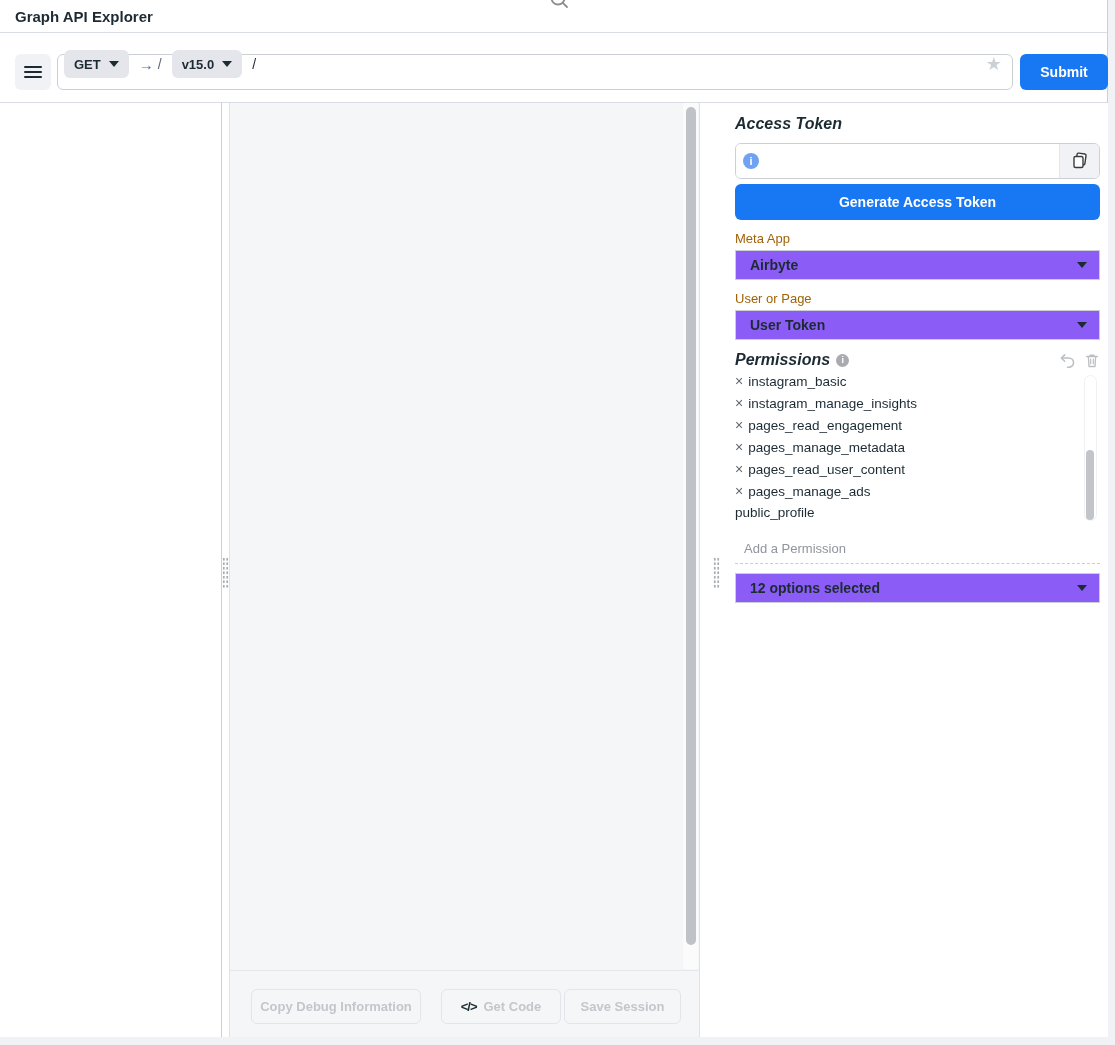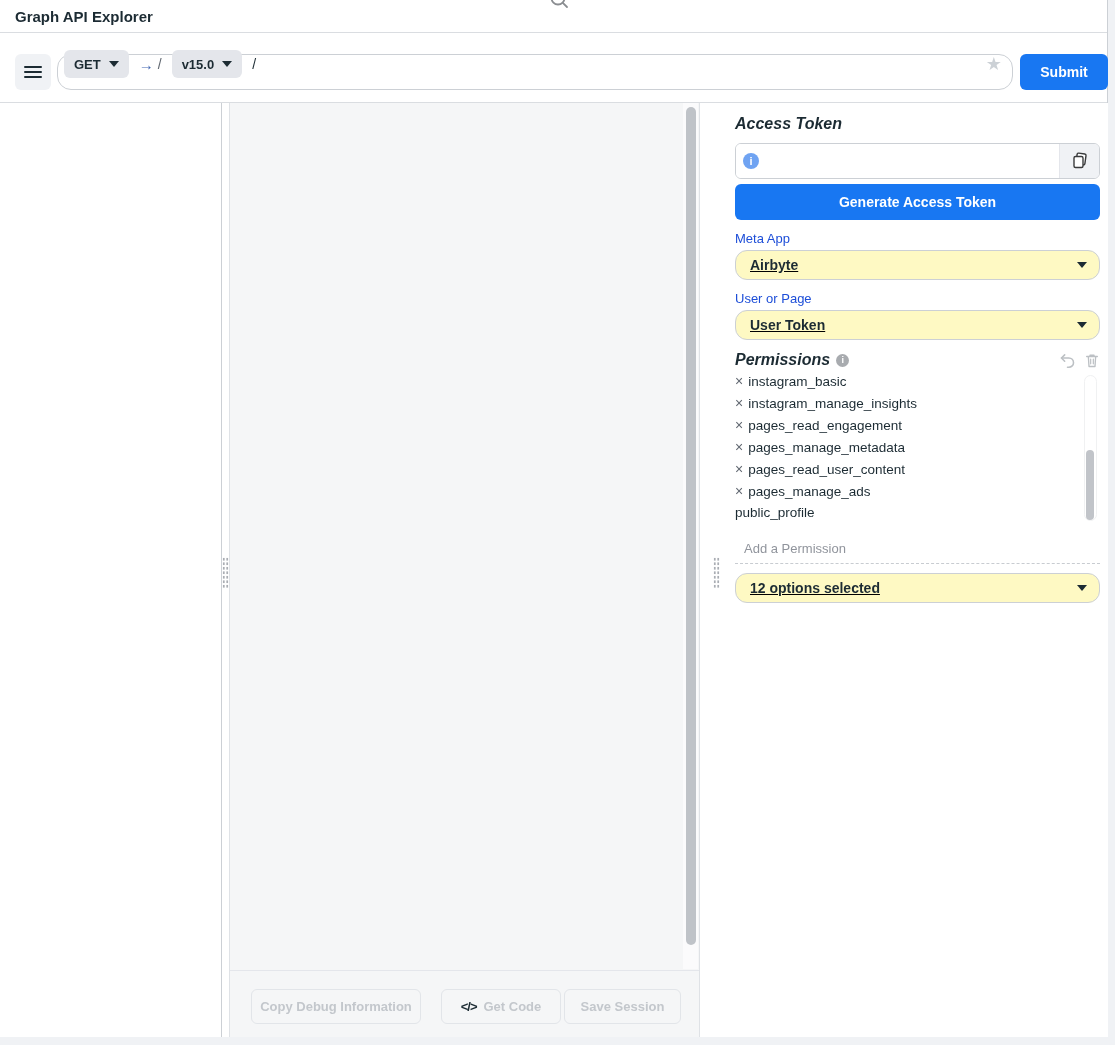--- a/index.html
+++ b/index.html
@@ -13,21 +13,21 @@
   .page-title { position:absolute; left:15px; top:8px; font-size:15px; font-weight:700; color:#1c2b33; }
   .search-partial { position:absolute; left:548px; top:-11px; }
 
   
   .toolbar { position:relative; height:70px; border-bottom:1px solid #dadde1; background:#fff; }
   .hamburger-btn { position:absolute; left:15px; top:21px; width:36px; height:36px; background:#f0f2f5;
                    border-radius:6px; display:flex; align-items:center; justify-content:center; cursor:pointer; }
   .hamburger-icon { width:18px; }
   .hamburger-icon span { display:block; height:2px; background:#1c2b33; margin:3px 0; border-radius:1px; }
   .url-bar { position:absolute; left:57px; top:21px; width:956px; height:36px; border:1px solid #ccd0d5;
-             border-radius:14px; background:#fff; display:flex; align-items:center; padding:0 10px 16px 6px; }
+             border-radius:6px; background:#fff; display:flex; align-items:center; padding:0 10px 16px 6px; }
   .chip { background:#e4e6eb; border-radius:6px; height:28px; display:inline-flex; align-items:center;
           padding:0 10px; font-size:13px; font-weight:700; color:#1c2b33; cursor:pointer; }
   .chip .caret { margin-left:8px; }
   .caret { width:0; height:0; border-left:5px solid transparent; border-right:5px solid transparent;
            border-top:6px solid #1c2b33; display:inline-block; }
   .arrow-glyph { color:#4267b2; font-size:15px; margin:0 4px 0 10px; }
   .pre-slash { color:#606770; font-size:14px; margin-right:10px; }
   .path-text { color:#1c2b33; font-size:14px; margin-left:10px; flex:1; }
   .star { color:#ccd1d6; font-size:18px; margin-left:auto; cursor:pointer; line-height:1; }
   .submit-btn { position:absolute; left:1020px; top:21px; width:88px; height:36px; border:none; border-radius:6px;
@@ -63,23 +63,23 @@
   .section-heading { font-size:16px; font-weight:700; color:#1c2b33; margin-top:12px;font-style:italic; }
   .token-row { margin-top:10px; height:36px; display:flex; border:1px solid #ccd0d5; border-radius:6px; overflow:hidden; }
   .token-input-wrap { flex:1; display:flex; align-items:center; padding-left:7px; background:#fff; }
   .info-badge { width:16px; height:16px; border-radius:50%; background:#6fa3f2; color:#fff; font-size:11px;
                 font-weight:700; display:flex; align-items:center; justify-content:center; font-style:normal; }
   .token-input { border:none; outline:none; flex:1; height:100%; font-size:13px; padding-left:6px; background:transparent; }
   .copy-btn { width:40px; background:#f0f2f5; border:none; border-left:1px solid #e4e6eb; cursor:pointer;
               display:flex; align-items:center; justify-content:center; }
   .generate-btn { margin-top:5px; width:100%; height:36px; background:#1877f2; border:none; border-radius:6px;
                   color:#fff; font-size:14px; font-weight:700; cursor:pointer; font-family:"Liberation Sans", sans-serif; }
-  .field-label { margin-top:11px; font-size:13px; color:#1d4ed8; }
-  .select-box { margin-top:4px; height:30px; background:#fef9c3; border:1px solid #ccd0d5; border-radius:12px;
-                display:flex; align-items:center; padding:0 12px 0 14px; cursor:pointer;text-decoration:underline; }
+  .field-label { margin-top:11px; font-size:13px; color:#a16207; }
+  .select-box { margin-top:4px; height:30px; background:#8b5cf6; border:1px solid #ccd0d5; border-radius:0;
+                display:flex; align-items:center; padding:0 12px 0 14px; cursor:pointer; }
   .select-box .sel-text { font-size:14px; font-weight:700; color:#1c2b33; flex:1; }
   .perm-header { margin-top:10px; height:20px; display:flex; align-items:center; }
   .perm-info { width:13px; height:13px; border-radius:50%; background:#a8abaf; color:#fff; font-size:9px;
                font-weight:700; display:flex; align-items:center; justify-content:center; margin-left:6px; }
   .perm-tools { margin-left:auto; display:flex; gap:8px; align-items:center; }
   .perm-tools svg { cursor:pointer; }
   .perm-list { margin-top:3px; height:150px; position:relative; overflow:hidden; }
   .perm-rows { padding-top:0; }
   .perm-row { height:22px; line-height:22px; font-size:13.5px; color:#1c2b33; white-space:nowrap; }
   .perm-row:first-child { margin-top:-3px; }

